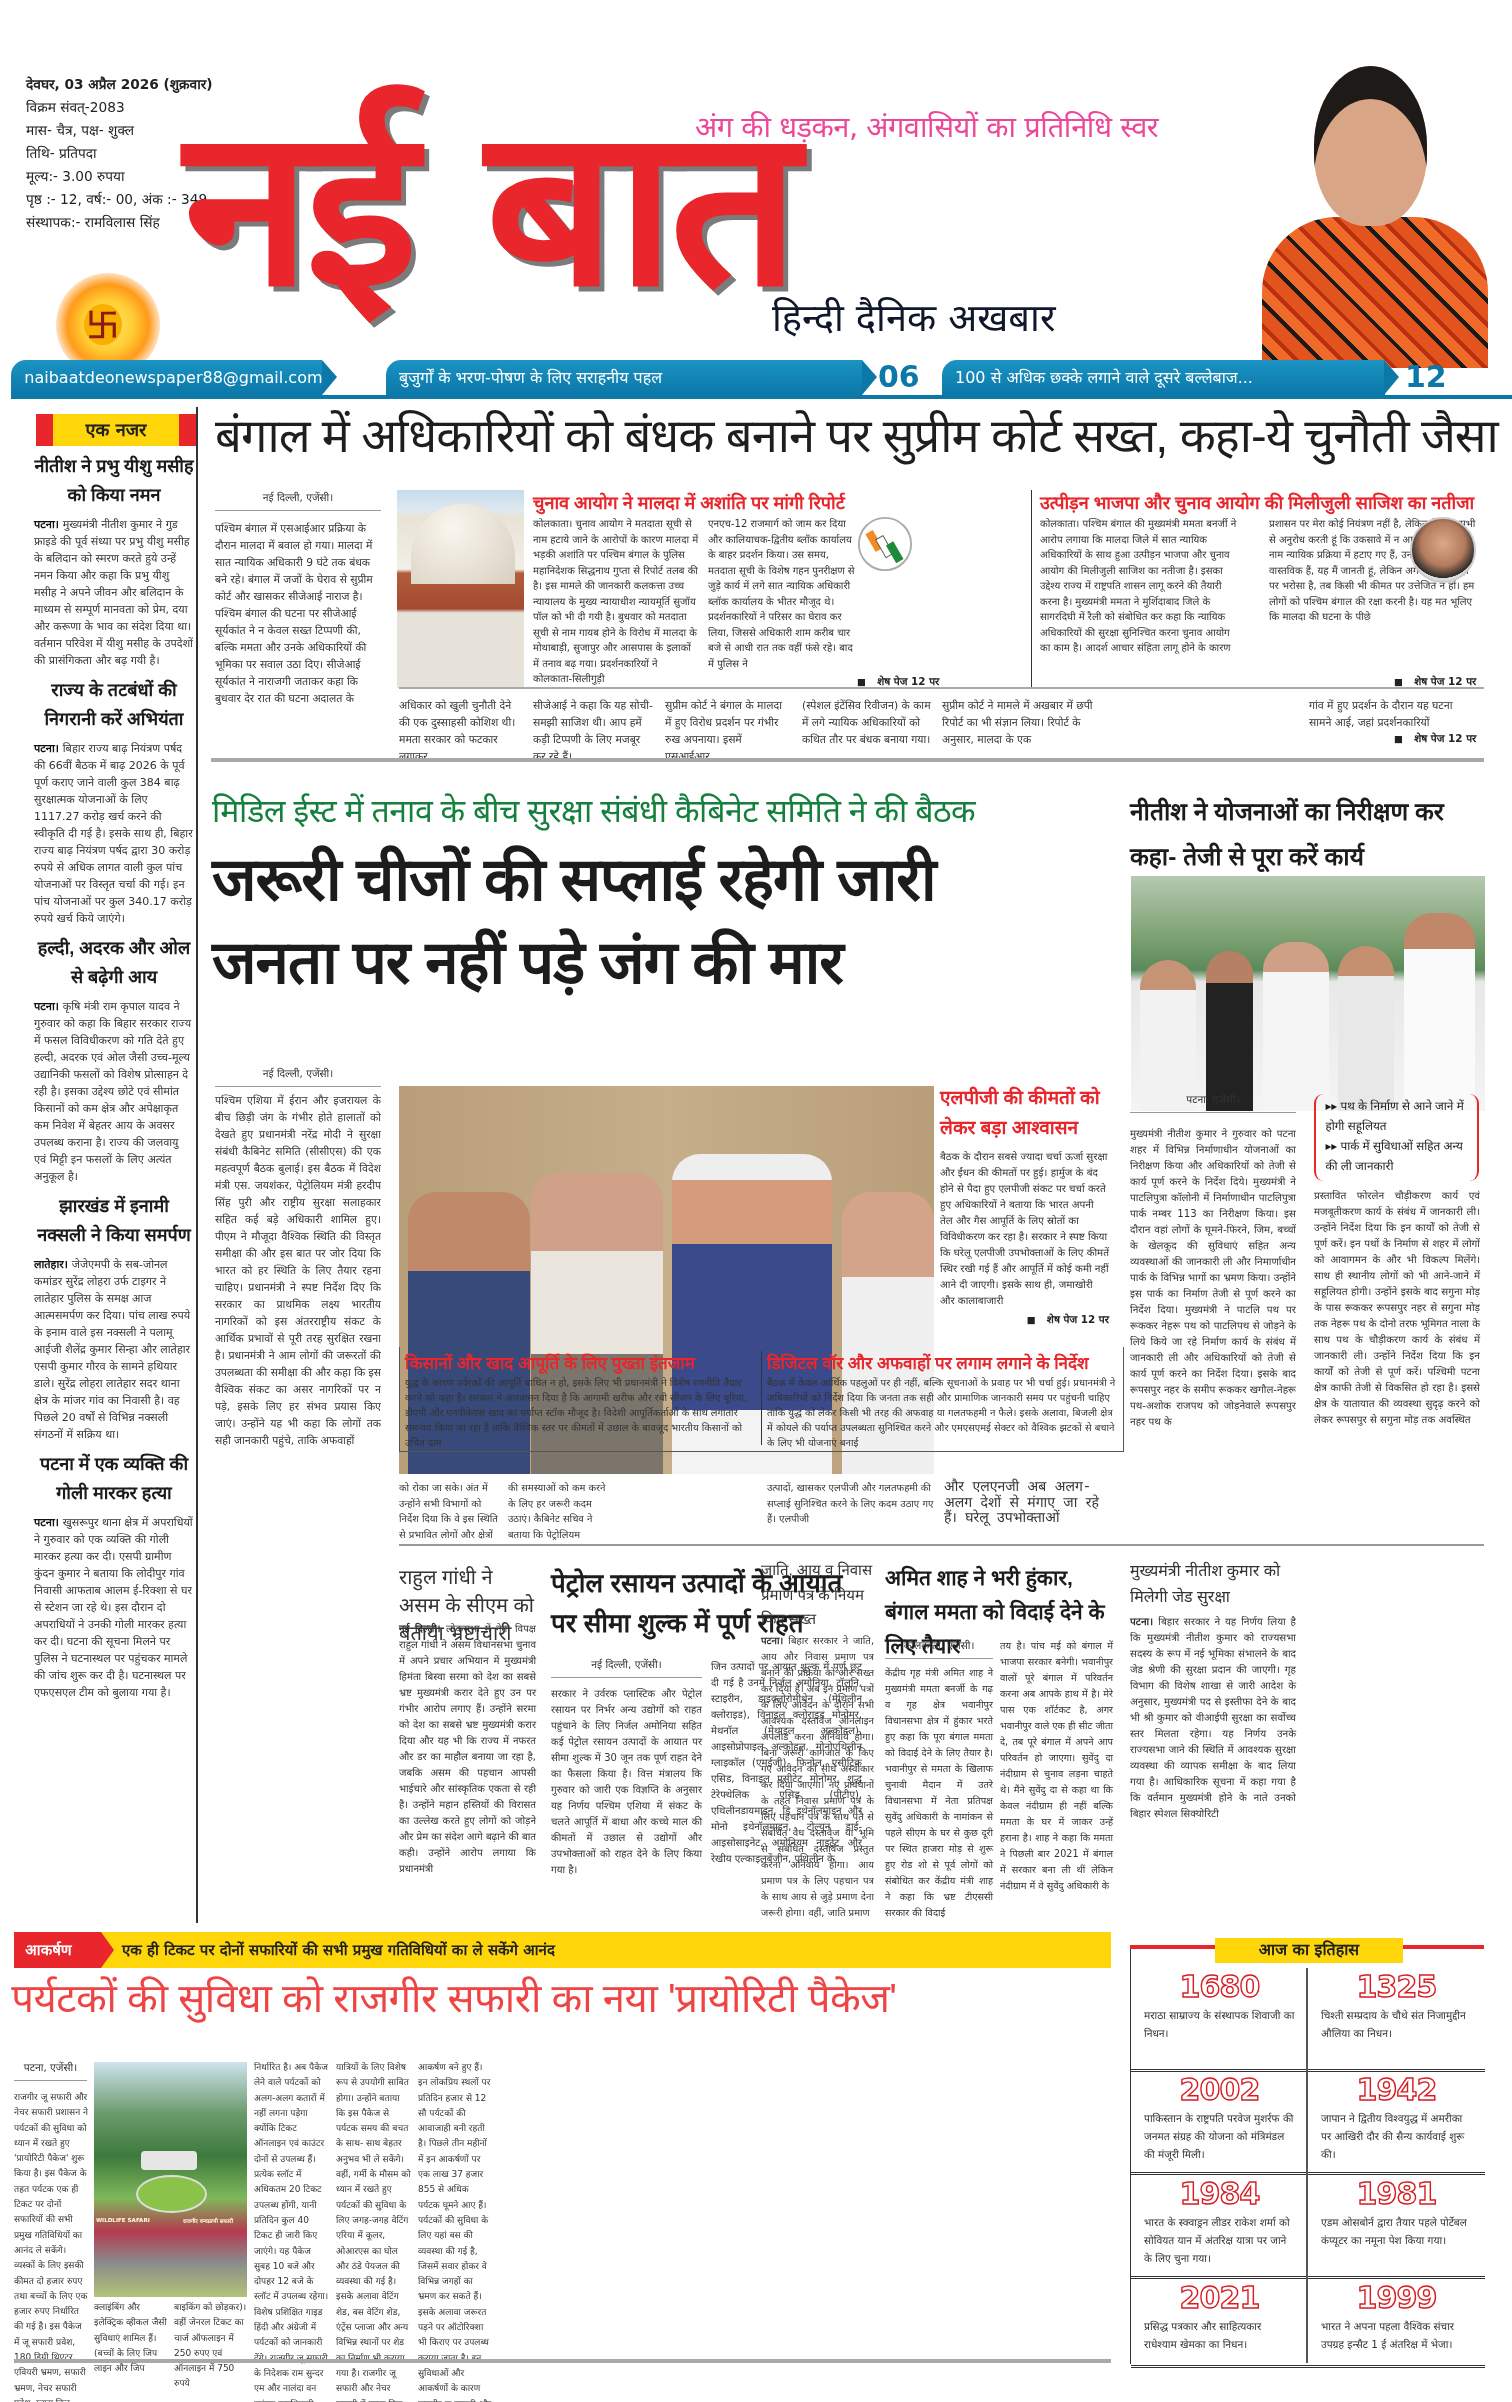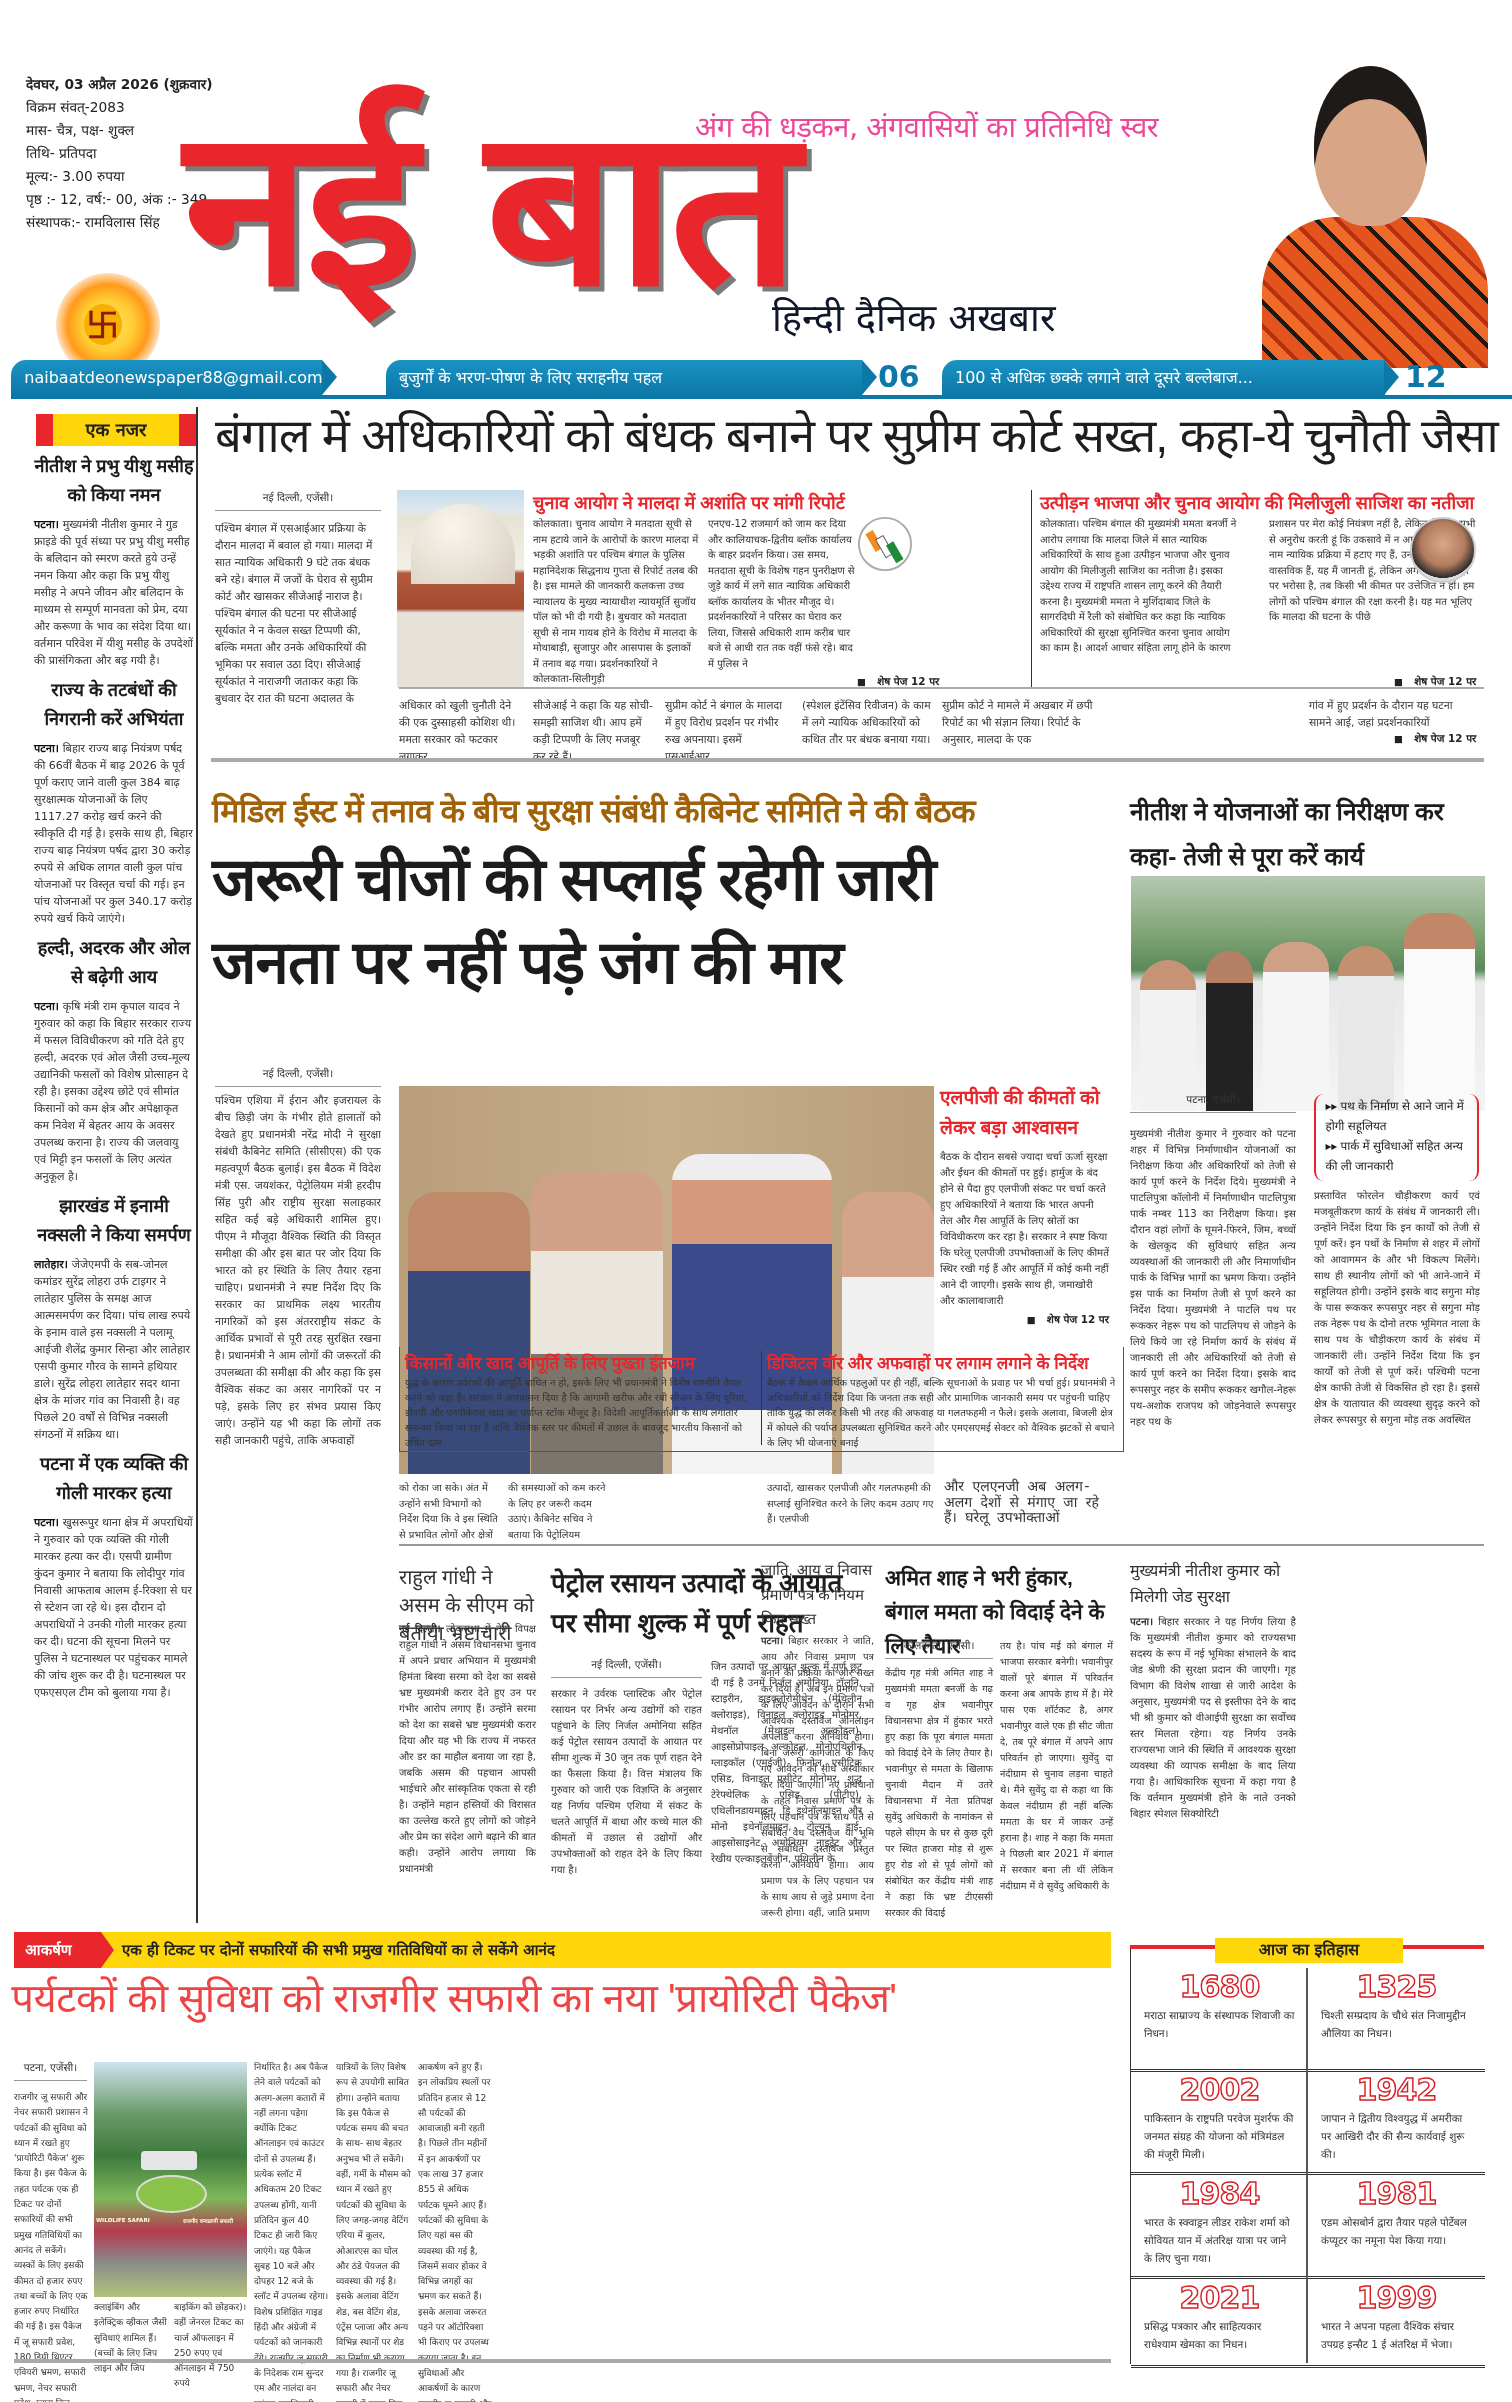--- a/index.html
+++ b/index.html
@@ -48,21 +48,21 @@
   .hr-gray { height: 3.8px; background: #a9a9a9; }
 
   
   #sc-image { left: 397px; top: 490px; width: 127px; height: 198px;
     background: linear-gradient(180deg,#c5dcec 0%,#dfe8ef 10%, #e9e3d6 14%, #f2efe6 40%, #b25c3d 42%, #a44a2f 60%, #e6e2da 62%, #e6e2da 100%); }
   #sc-dome { left: 411px; top: 504px; width: 104px; height: 80px; border-radius: 52px 52px 0 0; background: radial-gradient(circle at 40% 30%, #faf6ee, #d7cfc0); }
   #evm-logo { left: 949px; top: 516px; width: 56px; height: 56px; }
   #mamata-photo { left: 1410px; top: 517px; width: 66px; height: 66px; border-radius: 50%; background: radial-gradient(circle at 50% 40%, #d7a98a 0%, #b47b5e 45%, #2b2b2b 70%, #ddd 71%); border: 2.8px solid #ccc; }
 
   
-  #sub-headline { left: 212px; top: 789px; font-size: 32px; line-height: 45px; color: #a16207; font-weight: bold; white-space: nowrap; font-family: "Liberation Sans", sans-serif; letter-spacing: -0.5px; }
+  #sub-headline { left: 212px; top: 789px; font-size: 32px; line-height: 45px; color: #15803d; font-weight: normal; white-space: nowrap; font-family: "Liberation Sans", sans-serif; letter-spacing: -0.5px; }
   #big-headline { left: 212px; top: 838px; font-size: 60px; line-height: 83px; color: #1c1c1c; font-weight: bold; white-space: nowrap; font-family: "Liberation Sans", sans-serif; letter-spacing: -0.9px; }
   #nitish-headline { left: 1130px; top: 789px; font-size: 24.5px; line-height: 45px; font-weight: bold; color: #1c1c1c; font-family: "Liberation Sans", sans-serif; white-space: nowrap; }
   #nitish-photo { left: 1131px; top: 876px; width: 354px; height: 235px;
     background: linear-gradient(180deg, #b6c9b2 0%, #7fa374 25%, #5a8a5a 40%, #e8e8e8 45%, #f4f4f4 100%); }
   .person { position: absolute; bottom: 0; border-radius: 28px 28px 0 0; }
 
   #cabinet-photo { left: 399px; top: 1086px; width: 535px; height: 388px;
     background: linear-gradient(90deg, #b99e7a 0%, #c6ae8a 50%, #b99e7a 100%); overflow: hidden; }
   #lpg-box { left: 940px; top: 1083px; width: 169px; }
   #lpg-box .red-head { font-size: 19px; line-height: 30px; white-space: normal; }

